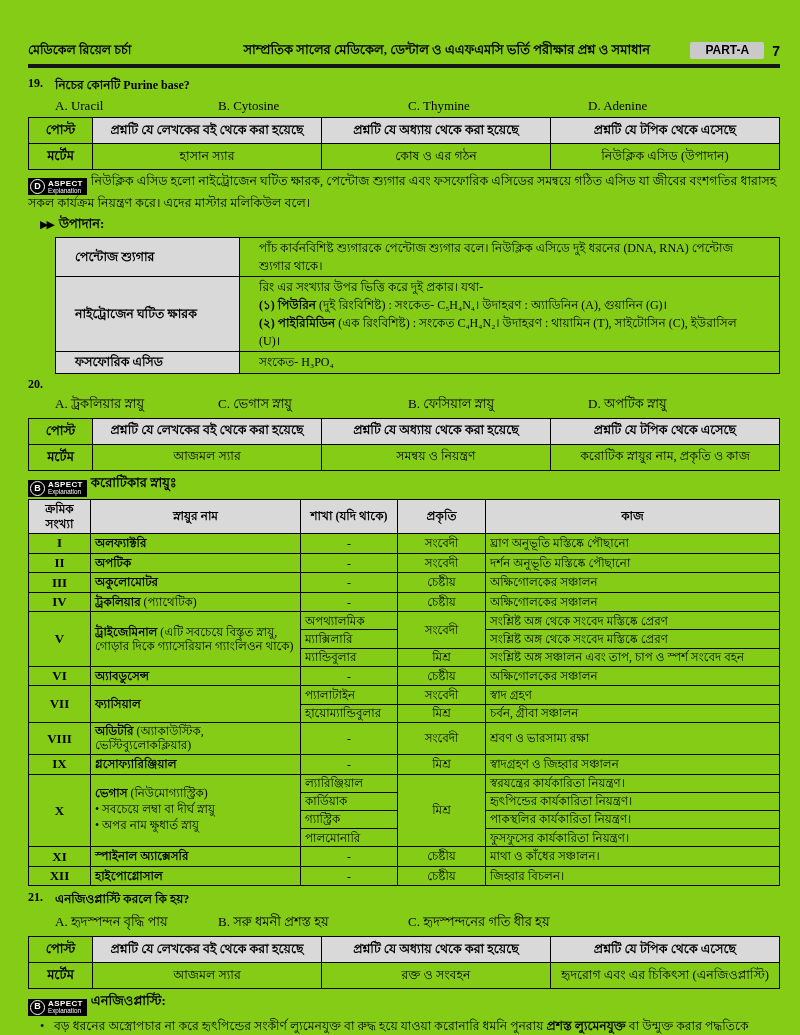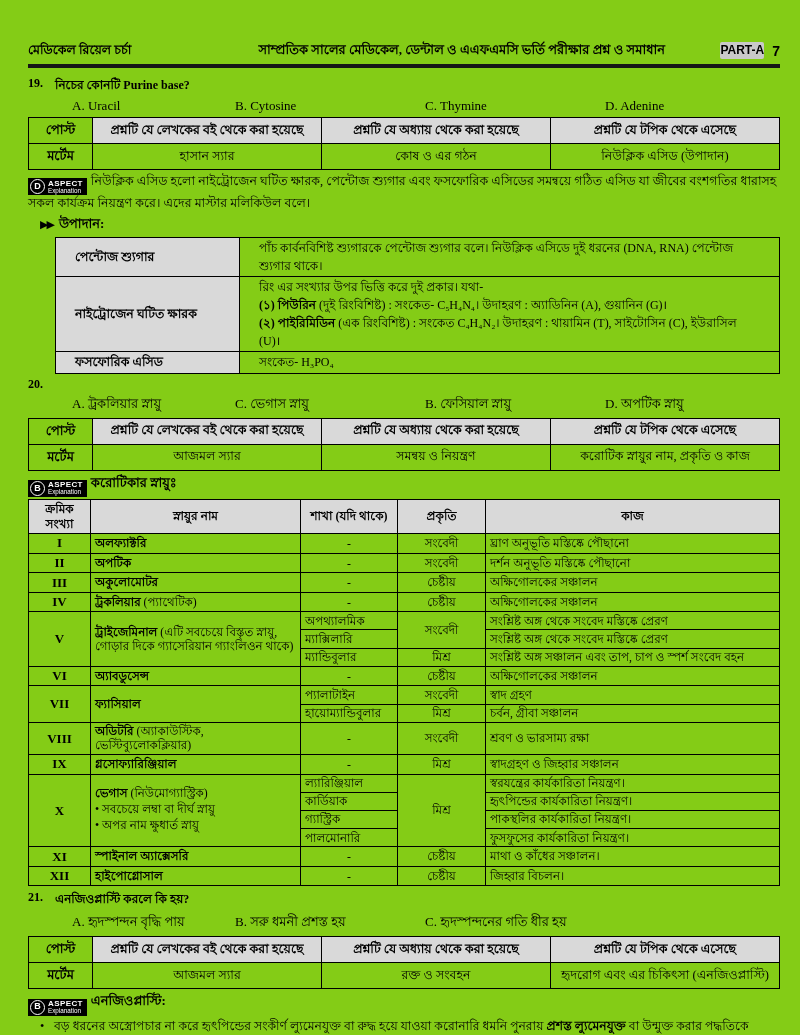--- a/index.html
+++ b/index.html
@@ -7,30 +7,30 @@
         box-sizing:border-box;padding:40px 20px 0 28px;overflow:hidden;
         font-family:"Liberation Serif","DejaVu Serif",serif;color:#000;
         display:flex;flex-direction:column;}
   .c{text-align:center;}
 
   
   .topbar{display:flex;align-items:center;font-size:12.5px;font-weight:bold;}
   .topbar-left{width:175px;}
   .topbar-center{flex:1;text-align:center;font-size:13px;}
   .topbar-right{display:flex;align-items:center;gap:8px;}
-  .part-badge{background:#c9c9c9;padding:0 0;border-radius:2px;
+  .part-badge{background:#c9c9c9;padding:0 15px;border-radius:2px;
               font-family:"Liberation Sans","DejaVu Sans",sans-serif;font-size:12px;line-height:17px;}
   .page-num{font-family:"Liberation Sans","DejaVu Sans",sans-serif;font-size:14px;}
   .rule{border-top:3px solid #161616;border-bottom:1.5px solid #161616;height:2px;margin:3px 0 5px;}
 
   
   .q-title{font-weight:bold;font-size:12px;margin-top:3px;display:flex;}
   .q-num{width:27px;flex-shrink:0;}
   .options{display:grid;grid-template-columns:163px 190px 180px 1fr;
-           margin:2px 0 3px 44px;font-size:13px;}
+           margin:2px 0 3px 27px;font-size:13px;}
   table{border-collapse:collapse;}
   .src-table{width:100%;margin:1px 0 3px;font-size:12.5px;table-layout:fixed;}
   .src-table td{border:1.2px solid #000;padding:2px 0;height:20px;text-align:center;}
   .src-table .hdr{background:#d9d9d9;font-weight:bold;text-align:center;}
   .src-table .pm{font-weight:bold;font-size:13px;}
 
   
   .expl-line{font-size:12.5px;line-height:1.32;margin:3px 0 2px;}
   .badge{display:inline-flex;align-items:center;gap:3px;background:#000;color:#fff;
          padding:1px 4px 1px 2px;vertical-align:-4px;margin-right:4px;

